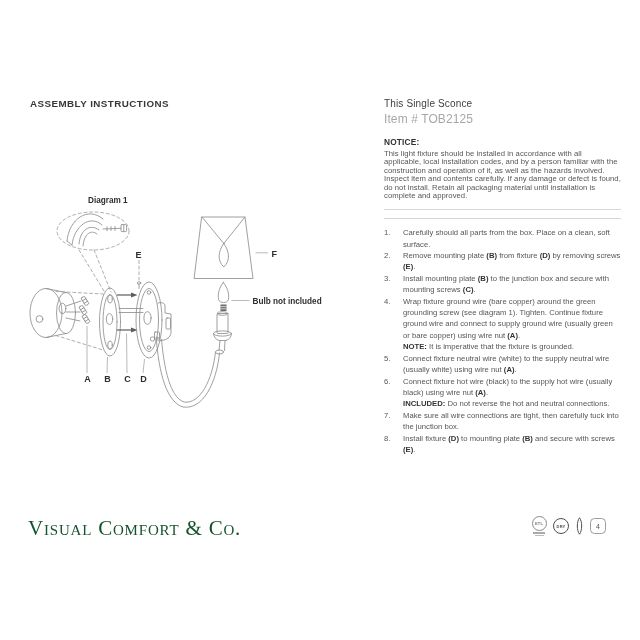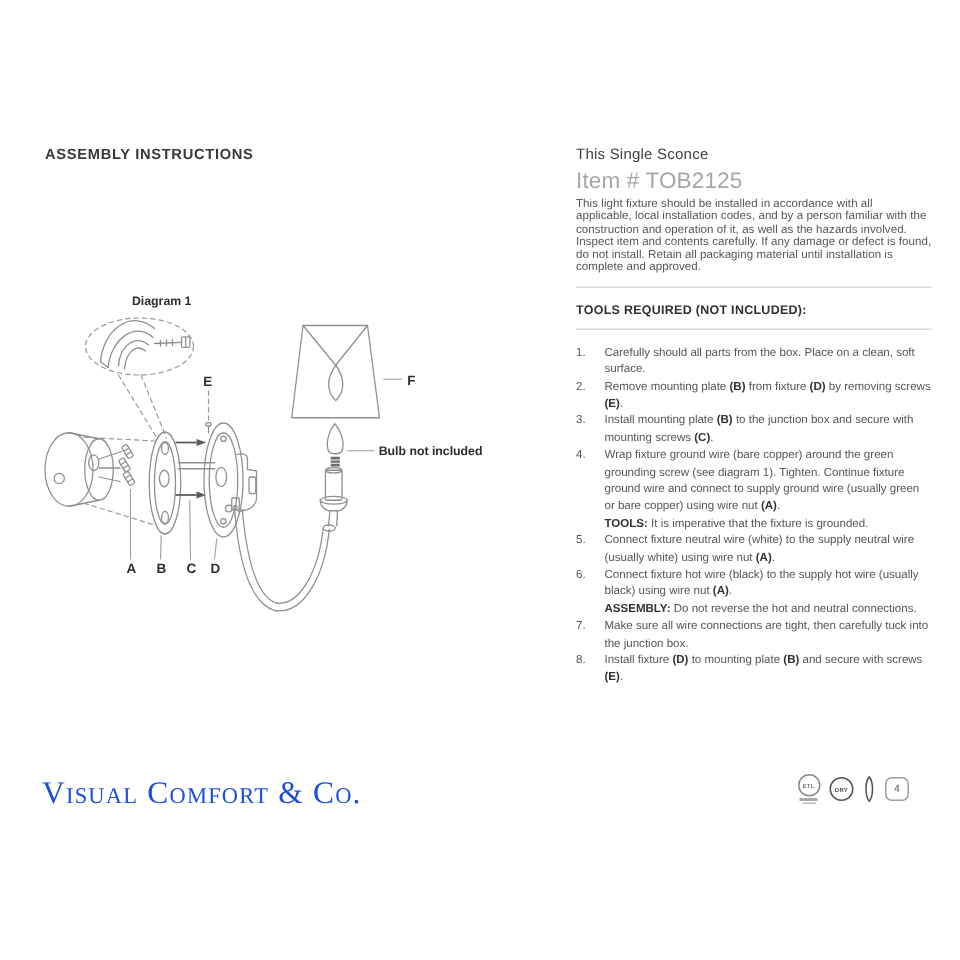--- a/index.html
+++ b/index.html
@@ -14,35 +14,35 @@
   .sd{fill:none;stroke:#9a9a9a;stroke-width:.8;stroke-dasharray:3 2.6;stroke-linecap:round;}
   .ld{fill:none;stroke:#9a9a9a;stroke-width:.7;}
   .ar{fill:#5d5d5d;stroke:none;}
   .fillg{fill:#6b6b6b;stroke:none;}
   .dlbl{font-family:"Liberation Sans",sans-serif;font-size:9px;font-weight:bold;fill:#2d2d2d;}
   .dlbl-sm{font-family:"Liberation Sans",sans-serif;font-size:8.2px;font-weight:bold;fill:#2d2d2d;}
 
   
   .right-col{position:absolute;left:384px;top:98px;width:237px;color:#565656;}
   .product-name{font-size:10px;color:#3f3f3f;letter-spacing:.15px;}
-  .item-number{font-size:15px;color:#a7a7a7;margin-top:3px;letter-spacing:.1px;}
+  .item-number{font-size:12px;color:#a7a7a7;margin-top:3px;letter-spacing:.1px;}
   .section-label{font-size:8.3px;font-weight:bold;color:#2f2f2f;letter-spacing:.2px;margin-top:11px;}
   .notice-body{font-size:7.7px;line-height:8.45px;margin:3px 0 0 0;color:#565656;letter-spacing:.04px;}
   hr.rule{border:none;border-top:1px solid #d8d8d8;margin:8px 0 0 0;}
   .tools-label{margin-top:9.5px;}
   .tools-row{margin-top:5px;font-size:7.7px;}
   .tools-row .tool1{display:inline-block;width:96px;}
   ol.steps{list-style:none;margin:8.5px 0 0 0;padding:0;font-size:7.7px;line-height:11.4px;}
   ol.steps li{display:flex;}
   ol.steps .num{width:19px;flex:0 0 19px;}
   ol.steps .txt{flex:1;}
   ol.steps b{color:#333333;}
 
   
-  .logo{position:absolute;left:28px;top:516px;font-family:"Liberation Serif",serif;font-variant:small-caps;font-size:21px;letter-spacing:.8px;color:#1d4ed8;}
+  .logo{position:absolute;left:28px;top:516px;font-family:"Liberation Serif",serif;font-variant:small-caps;font-size:21px;letter-spacing:.8px;color:#14532d;}
   .marks{position:absolute;left:531px;top:514px;width:90px;height:24px;display:flex;align-items:center;gap:6px;}
   .etl{width:16px;display:flex;flex-direction:column;align-items:center;}
   .etl-circle{width:13px;height:13px;border:1px solid #8a8a8a;border-radius:50%;display:flex;align-items:center;justify-content:center;font-size:4px;font-weight:bold;color:#7a7a7a;letter-spacing:.2px;}
   .etl-sub{width:12px;height:1.4px;background:#a9a9a9;margin-top:1px;}
   .etl-sub.s2{width:9px;height:1.1px;background:#bcbcbc;}
   .dry{width:16px;height:16px;border:1.6px solid #4f4f4f;border-radius:50%;display:flex;align-items:center;justify-content:center;font-size:4px;font-weight:bold;color:#4f4f4f;letter-spacing:.2px;box-sizing:border-box;}
   .maxbox{width:16px;height:16px;border:1px solid #9d9d9d;border-radius:4.5px;display:flex;align-items:center;justify-content:center;font-size:7px;color:#555;box-sizing:border-box;}
 </style>
 </head>
 <body>
@@ -179,52 +179,52 @@
 
       <path class="ld" d="M 231.5 300.5 L 249.5 300.5"></path>
       <text x="252.5" y="303.5" class="dlbl-sm">Bulb not included</text>
     </g>
   </svg>
 
   <div class="right-col">
     <div class="product-name">This Single Sconce</div>
     <div class="item-number">Item # TOB2125</div>
 
+    <div class="section-label">NOTICE:</div>
     <p class="notice-body">This light fixture should be installed in accordance with all applicable, local installation codes, and by a person familiar with the construction and operation of it, as well as the hazards involved. Inspect item and contents carefully. If any damage or defect is found, do not install. Retain all packaging material until installation is complete and approved.</p>
 
     <hr class="rule">
 
-    <div class="section-label tools-label">TOOLS REQUIRED (NOT INCLUDED):</div>
 
     <hr class="rule">
 
     <ol class="steps" id="steps">
         <li>
           <span class="num">1.</span>
           <span class="txt">Carefully should all parts from the box. Place on a clean, soft surface.</span>
         </li>
         <li>
           <span class="num">2.</span>
           <span class="txt">Remove mounting plate <b>(B)</b> from fixture <b>(D)</b> by removing screws <b>(E)</b>.</span>
         </li>
         <li>
           <span class="num">3.</span>
           <span class="txt">Install mounting plate <b>(B)</b> to the junction box and secure with mounting screws <b>(C)</b>.</span>
         </li>
         <li>
           <span class="num">4.</span>
-          <span class="txt">Wrap fixture ground wire (bare copper) around the green grounding screw (see diagram 1). Tighten. Continue fixture ground wire and connect to supply ground wire (usually green or bare copper) using wire nut <b>(A)</b>.<br><b>TOOLS:</b> It is imperative that the fixture is grounded.</span>
+          <span class="txt">Wrap fixture ground wire (bare copper) around the green grounding screw (see diagram 1). Tighten. Continue fixture ground wire and connect to supply ground wire (usually green or bare copper) using wire nut <b>(A)</b>.<br><b>NOTE:</b> It is imperative that the fixture is grounded.</span>
         </li>
         <li>
           <span class="num">5.</span>
           <span class="txt">Connect fixture neutral wire (white) to the supply neutral wire (usually white) using wire nut <b>(A)</b>.</span>
         </li>
         <li>
           <span class="num">6.</span>
-          <span class="txt">Connect fixture hot wire (black) to the supply hot wire (usually black) using wire nut <b>(A)</b>.<br><b>ASSEMBLY:</b> Do not reverse the hot and neutral connections.</span>
+          <span class="txt">Connect fixture hot wire (black) to the supply hot wire (usually black) using wire nut <b>(A)</b>.<br><b>INCLUDED:</b> Do not reverse the hot and neutral connections.</span>
         </li>
         <li>
           <span class="num">7.</span>
           <span class="txt">Make sure all wire connections are tight, then carefully tuck into the junction box.</span>
         </li>
         <li>
           <span class="num">8.</span>
           <span class="txt">Install fixture <b>(D)</b> to mounting plate <b>(B)</b> and secure with screws <b>(E)</b>.</span>
         </li>
       </ol>

